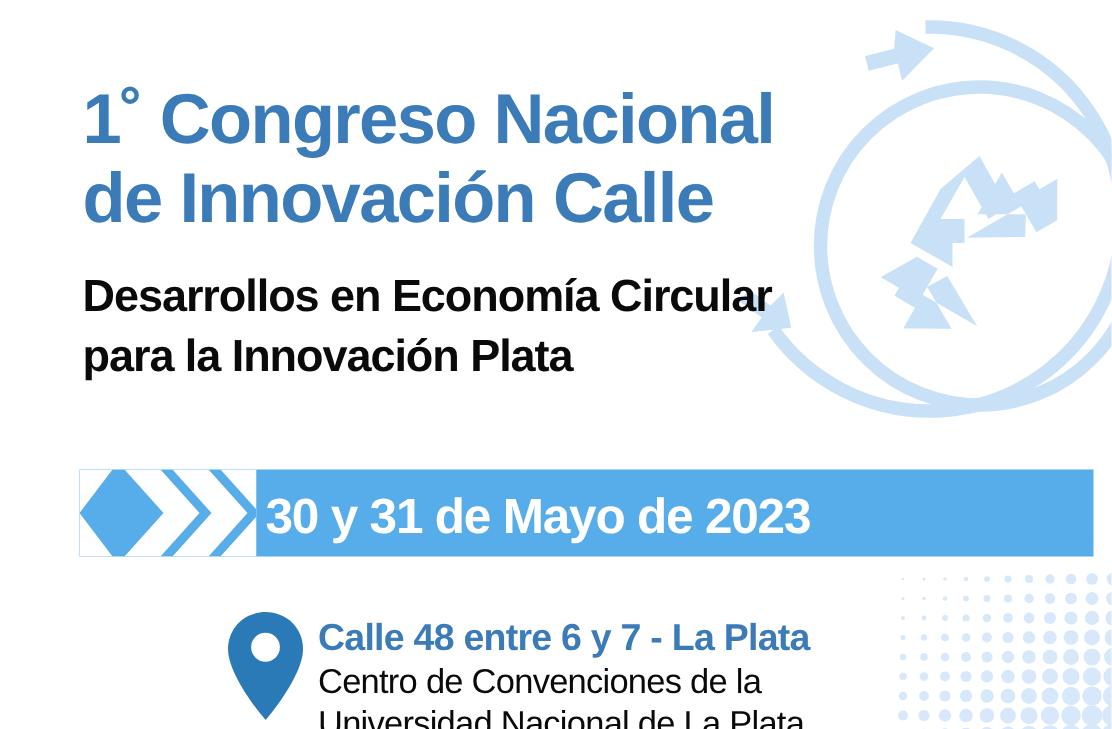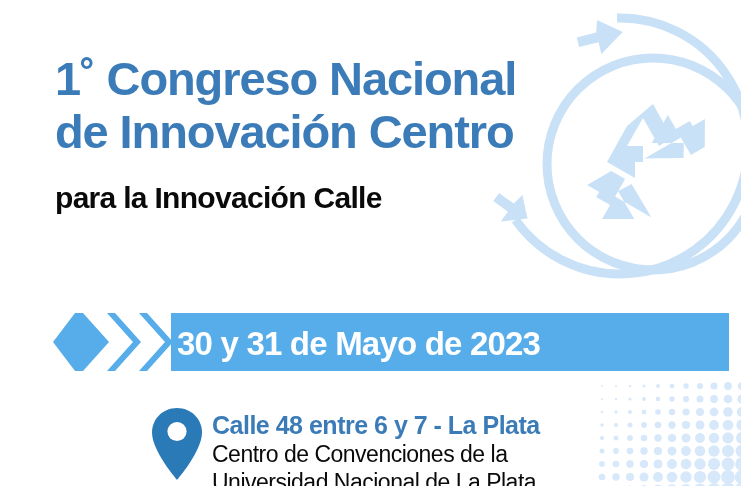--- a/index.html
+++ b/index.html
@@ -297,25 +297,26 @@
         <circle cx="90" cy="112" r="6.1"></circle>
         <circle cx="104" cy="112" r="6.5"></circle>
         <circle cx="118" cy="112" r="6.9"></circle>
         <circle cx="132" cy="112" r="7.3"></circle>
         <circle cx="146" cy="112" r="7.6"></circle>
     </g>
   </svg>
 
   <div id="title-block">
     <span class="title-line">1˚ Congreso Nacional</span>
-    <span class="title-line">de Innovación Centro</span>
+    <span class="title-line">de Innovación Calle</span>
   </div>
 
   <div id="subtitle-block">
-    <span class="subtitle-line">para la Innovación Calle</span>
+    <span class="subtitle-line">Desarrollos en Economía Circular</span>
+    <span class="subtitle-line">para la Innovación Plata</span>
   </div>
 
   <div id="date-banner">
     <svg id="chevron-group" viewBox="0 0 118 58" preserveAspectRatio="none" aria-hidden="true">
 
       <path fill="#FFFFFF" d="M 0 0  L 22 0  L 0 29  Z"></path>
       <path fill="#FFFFFF" d="M 0 58  L 22 58  L 0 29  Z"></path>
       <path fill="#FFFFFF" d="M 30 0  L 54 0  L 80 29  L 54 58  L 30 58  L 56 29  Z"></path>
       <path fill="#FFFFFF" d="M 62 0  L 86 0  L 112 29  L 86 58  L 62 58  L 88 29  Z"></path>
       <path fill="#FFFFFF" d="M 94 0  L 118 0  L 118 58  L 94 58  L 120 29  Z"></path>

